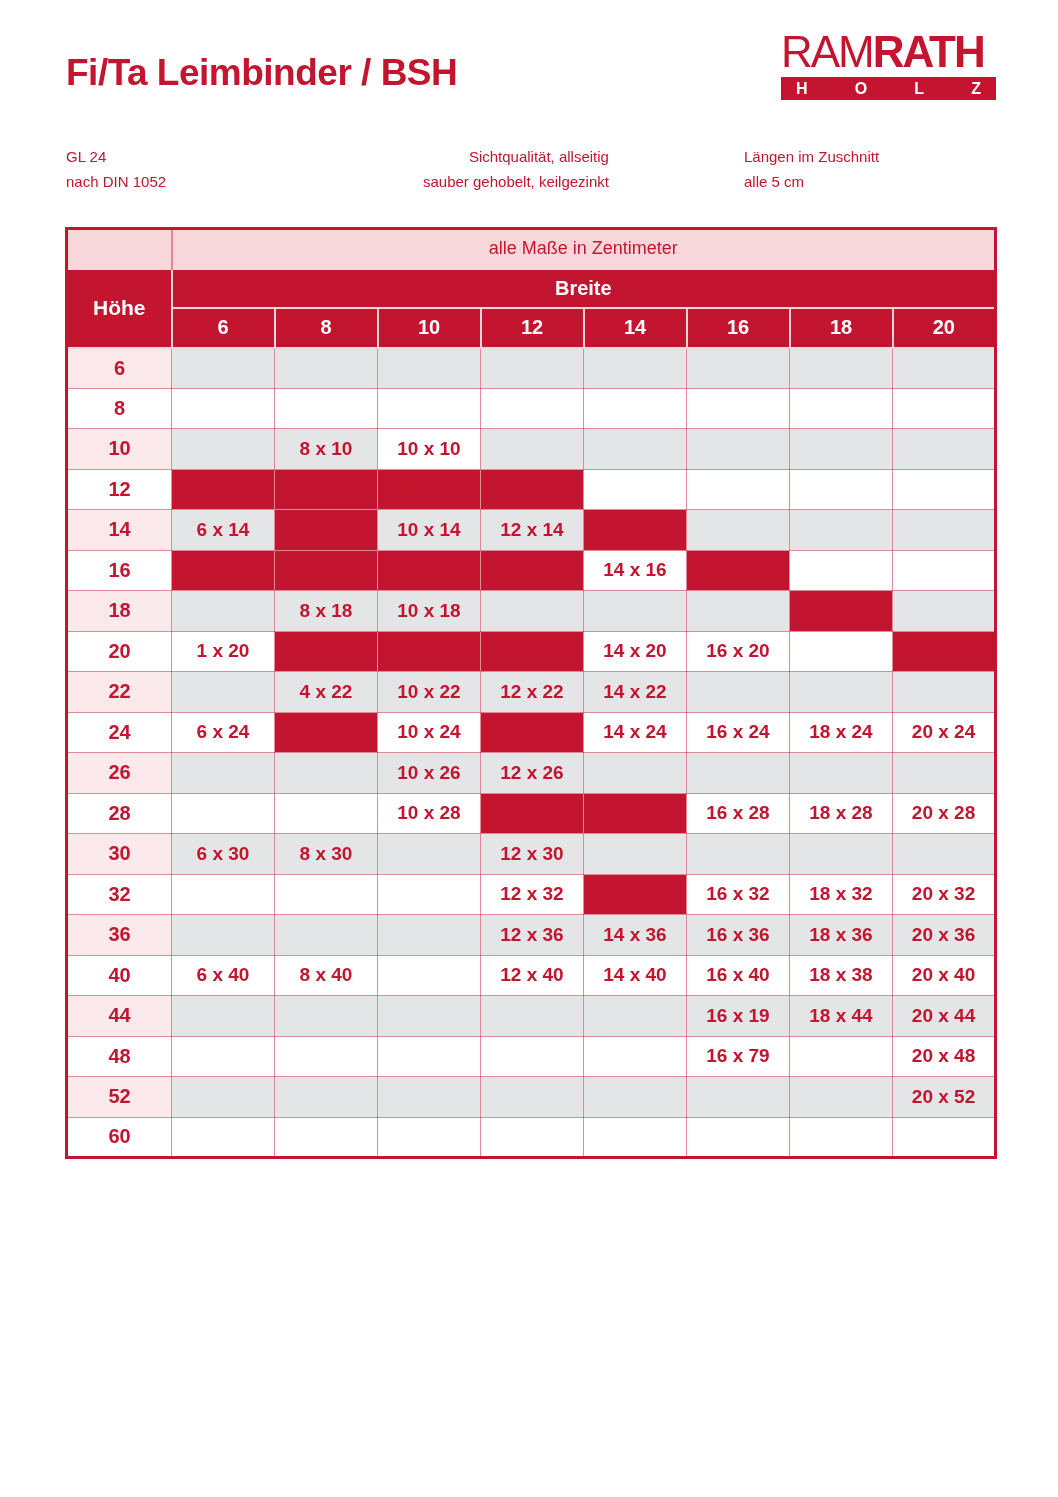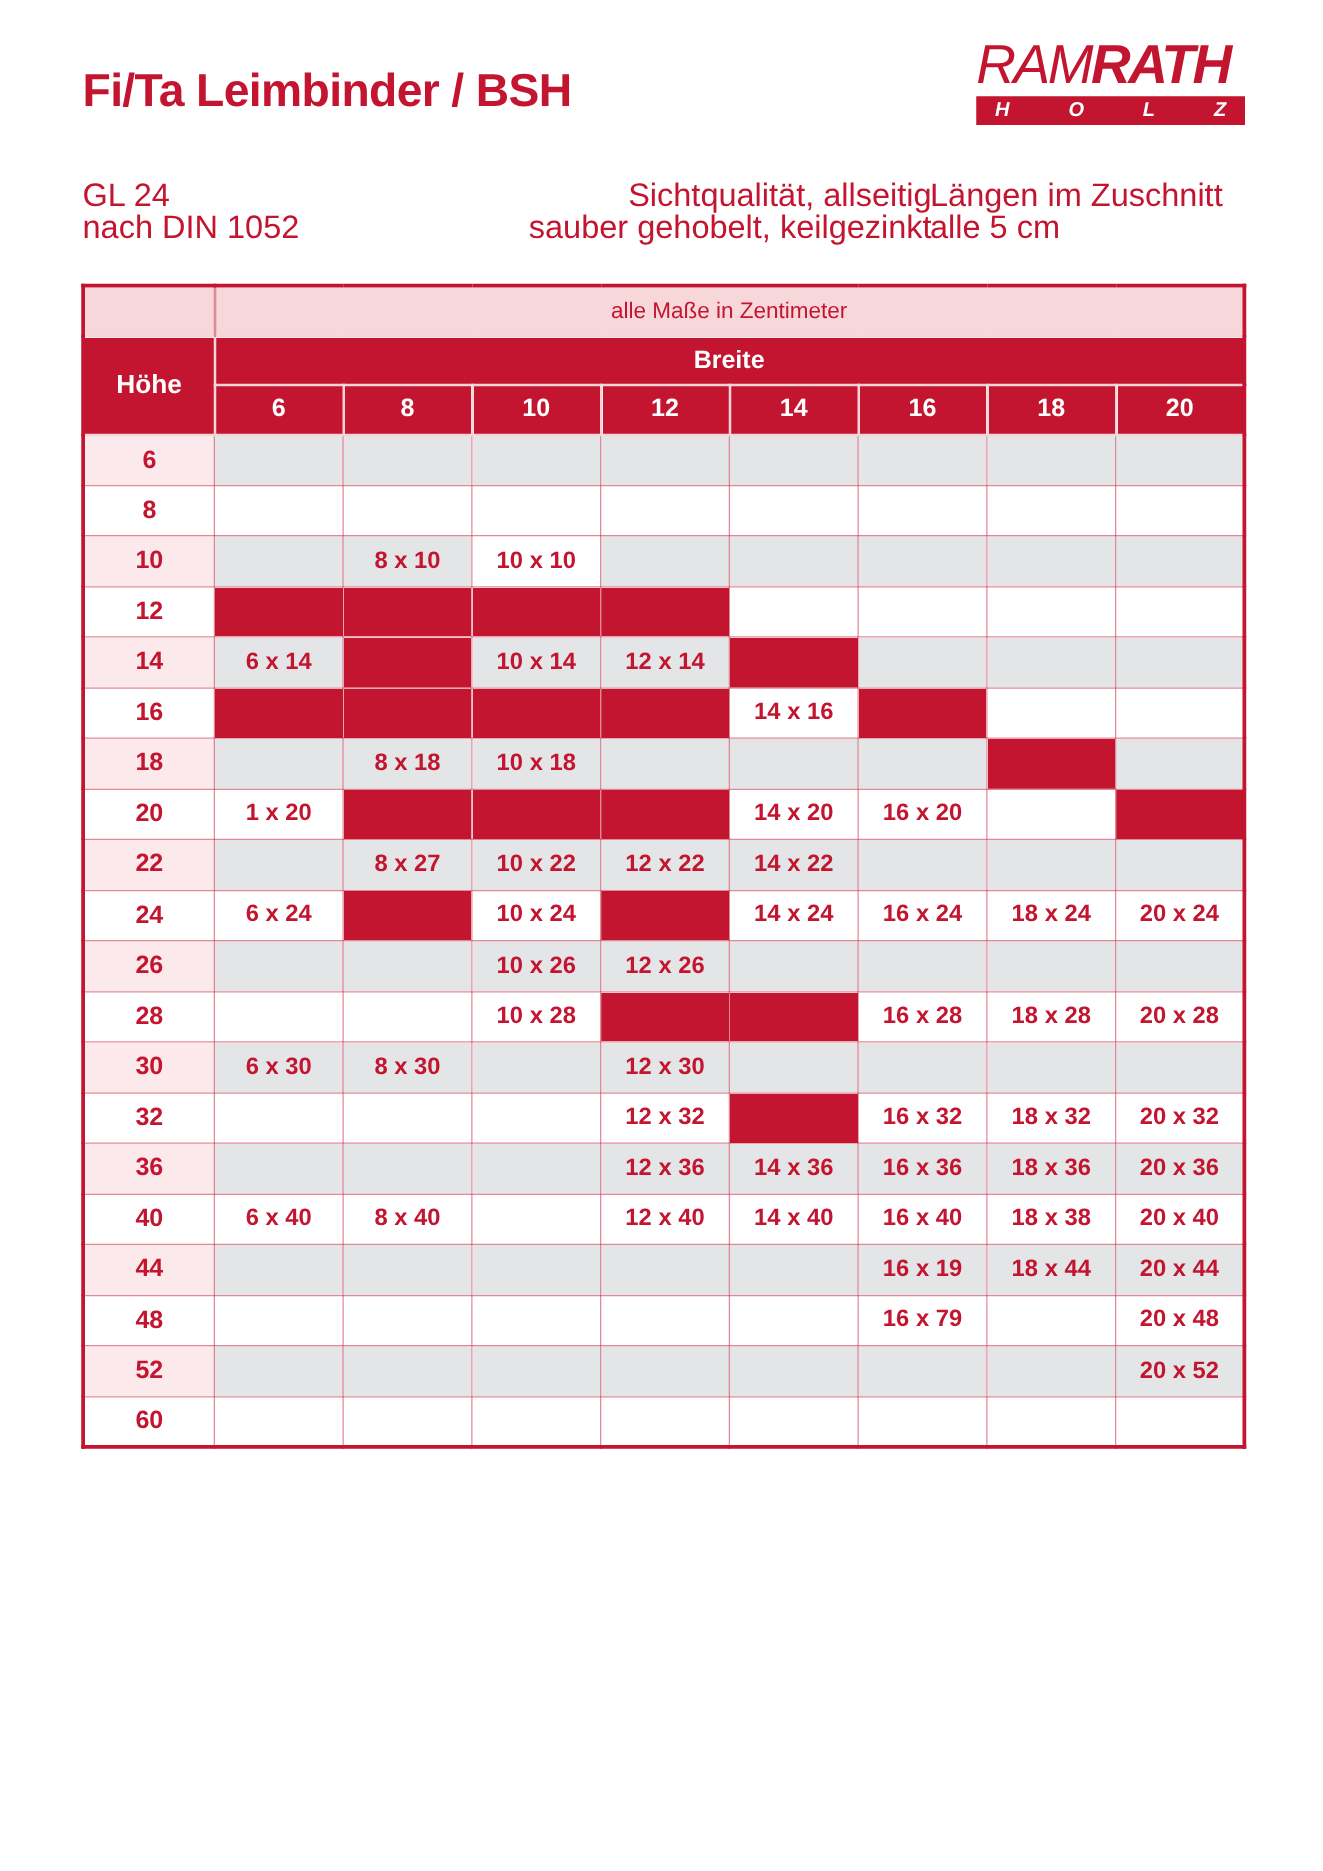--- a/index.html
+++ b/index.html
@@ -15,36 +15,36 @@
   .page{
     position:relative;width:1058px;height:1497px;background:#fff;
     font-family:"Liberation Sans",sans-serif;overflow:hidden;
   }
   
   .title{
     position:absolute;left:66px;top:52px;margin:0;
     font-size:37px;font-weight:700;letter-spacing:-0.5px;color:var(--red);
     white-space:nowrap;
   }
-  .logo{position:absolute;left:781px;top:30px;width:215px;font-style:italic;}
+  .logo{position:absolute;left:781px;top:30px;width:215px;}
   .logo-word{
     color:var(--red);font-size:44px;line-height:1;font-weight:400;
     letter-spacing:-2px;white-space:nowrap;
   }
   .logo-word .lw-bold{font-weight:700;}
   .logo-bar{
     margin-top:3px;height:23px;background:var(--red);color:#fff;
     font-size:16px;font-weight:700;
     display:flex;align-items:center;justify-content:space-between;
     padding:0 15px;
   }
   
   .info{
     position:absolute;top:144px;color:var(--red);
-    font-size:26px;line-height:25px;white-space:nowrap;
+    font-size:15px;line-height:25px;white-space:nowrap;
   }
   .info.c1{left:66px;}
   .info.c2{left:423px;text-align:right;}
   .info.c3{left:744px;}
   
   .size-table{
     position:absolute;left:65px;top:227px;width:929px;
     border-collapse:collapse;table-layout:fixed;
     border:3px solid var(--red);
   }
@@ -233,21 +233,21 @@
           <td class="c-r">10 x 20</td>
           <td class="c-r">12 x 20</td>
           <td class="c-w">14 x 20</td>
           <td class="c-w">16 x 20</td>
           <td class="c-w"></td>
           <td class="c-r">20 x 20</td>
         </tr>
         <tr class="row-shade">
           <th class="row-label">22</th>
           <td class="c-s"></td>
-          <td class="c-s">8 x 27</td>
+          <td class="c-s">4 x 22</td>
           <td class="c-s">10 x 22</td>
           <td class="c-s">12 x 22</td>
           <td class="c-s">14 x 22</td>
           <td class="c-s"></td>
           <td class="c-s"></td>
           <td class="c-s"></td>
         </tr>
         <tr class="row-white">
           <th class="row-label">24</th>
           <td class="c-w">6 x 24</td>

